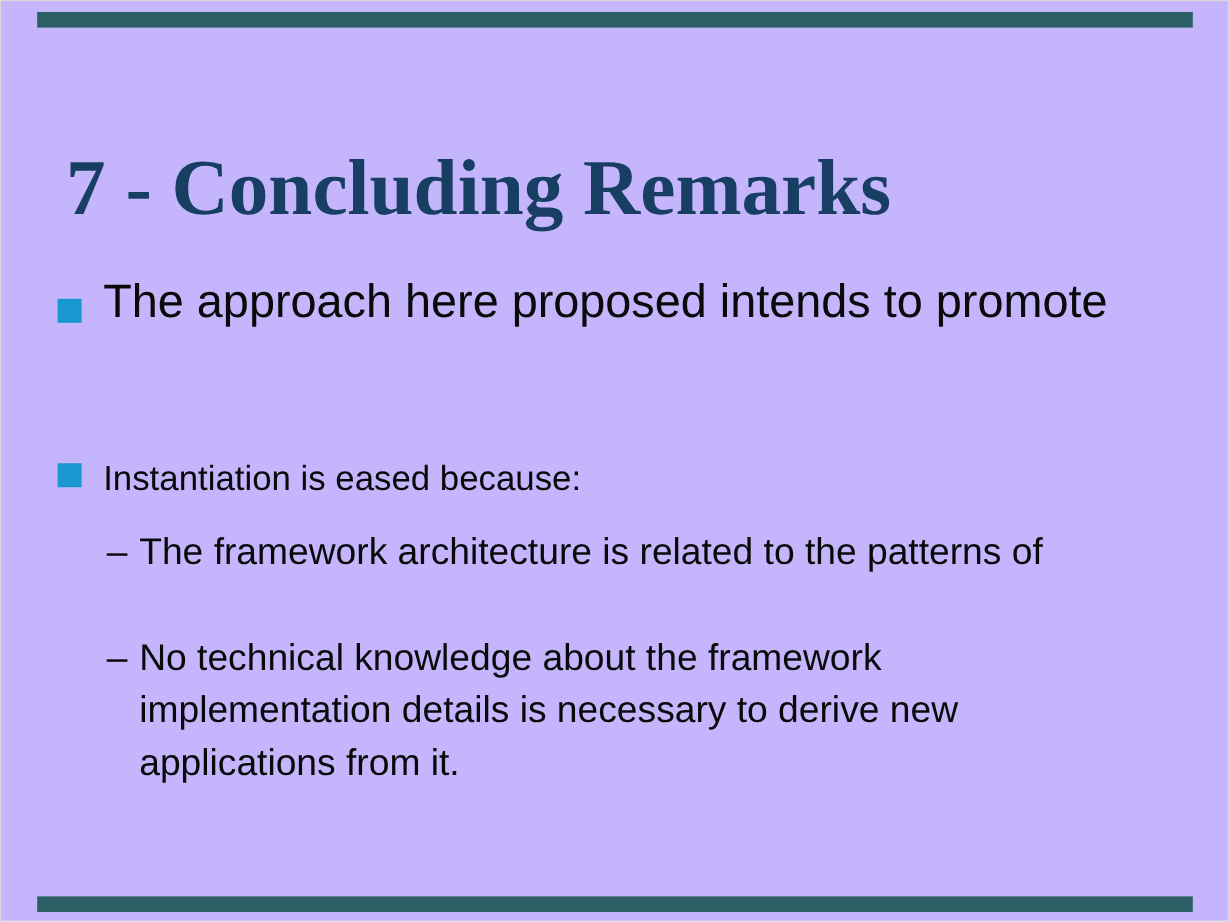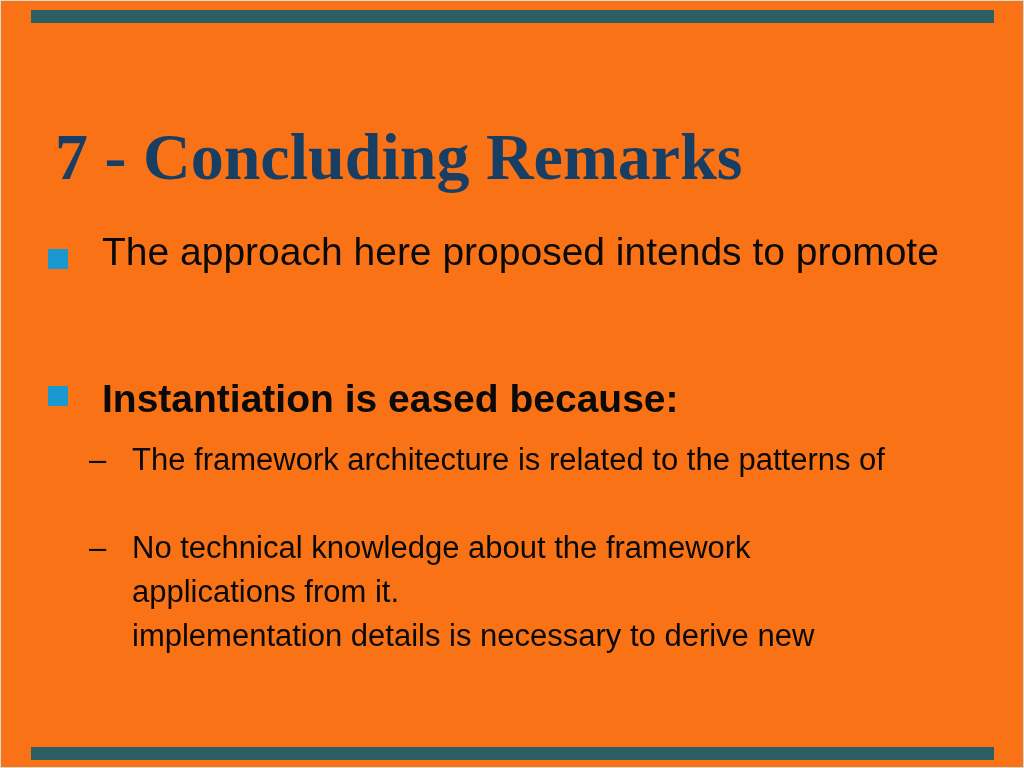--- a/index.html
+++ b/index.html
@@ -21,42 +21,42 @@
   .slide-title{
     position:absolute;left:54px;top:79px;
     font-family:"Liberation Serif",serif;
     font-size:66px;line-height:1;
     color:var(--title-color,#183f63);
     white-space:nowrap;
     letter-spacing:0px;
   }
   .bullet-block{position:absolute;color:var(--text-color,#0a0a0a);}
   .b1{left:85px;top:227px;font-size:39px;line-height:48px;}
-  .b2{left:85px;top:374px;font-size:39px;line-height:48px;font-weight:bold;}
+  .b2{left:85px;top:374px;font-size:29px;line-height:48px;}
   .bullet-square{
     position:absolute;width:20px;height:20px;
     background:var(--bullet-color,#1898ce);
   }
   .sq1{left:47px;top:248px;}
   .sq2{left:47px;top:385px;}
   .sub-block{
     position:absolute;left:88px;
     display:flex;align-items:flex-start;
     font-size:31px;line-height:44px;
     color:var(--text-color,#0a0a0a);
   }
   .s1{top:437px;}
   .s2{top:525px;}
   .dash-marker{flex:0 0 27px;width:27px;}
-  .line{white-space:nowrap;margin-left:16px;}
+  .line{white-space:nowrap;}
 </style>
 </head>
 <body>
 
-<div class="slide" style="--title-color: #183f63; --text-color: #0a0a0a; --bullet-color: #1898ce; --bar-color: #2b5f63; --border-color: #d9d9d9; background: #f97316;">
+<div class="slide" style="--title-color: #183f63; --text-color: #0a0a0a; --bullet-color: #1898ce; --bar-color: #2b5f63; --border-color: #d9d9d9; background: #c4b5fd;">
 
   <div class="accent-bar top"></div>
 
   <h1 class="slide-title">7 - Concluding Remarks</h1>
 
   <div class="bullet-square sq1"></div>
   <div class="bullet-block b1">
     <div class="line">The approach here proposed intends to promote</div>
   </div>
 
@@ -69,20 +69,20 @@
     <span class="dash-marker">–</span>
     <div>
       <div class="line">The framework architecture is related to the patterns of</div>
     </div>
   </div>
 
   <div class="sub-block s2">
     <span class="dash-marker">–</span>
     <div>
       <div class="line">No technical knowledge about the framework</div>
+      <div class="line">implementation details is necessary to derive new</div>
       <div class="line">applications from it.</div>
-      <div class="line">implementation details is necessary to derive new</div>
     </div>
   </div>
 
   <div class="accent-bar bottom"></div>
 
 </div>
 
 </body></html>

